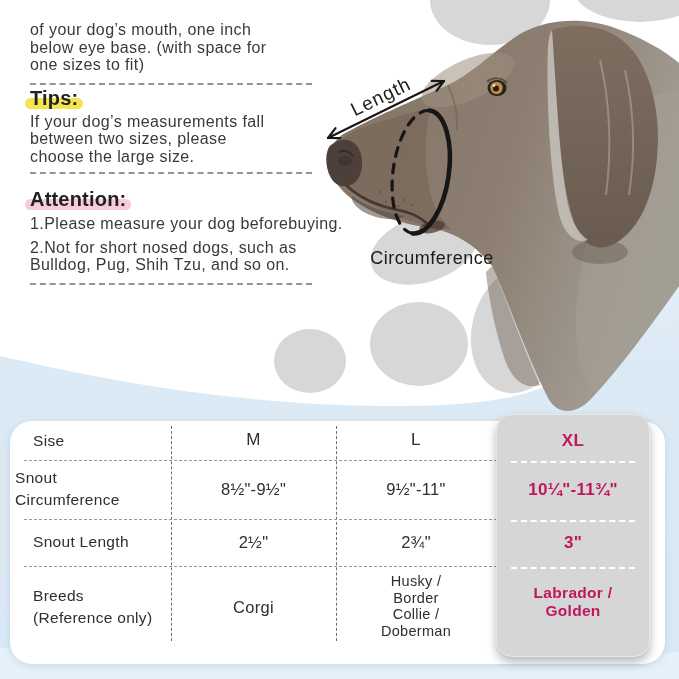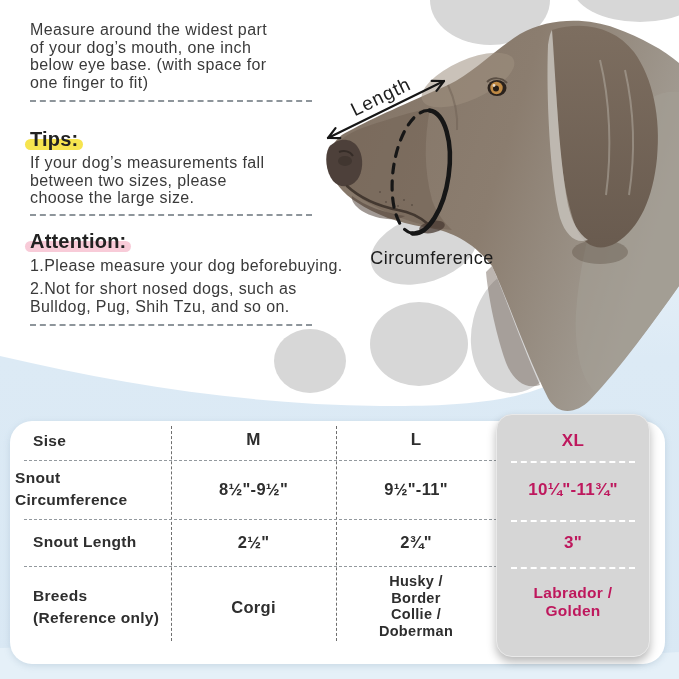--- a/index.html
+++ b/index.html
@@ -16,21 +16,21 @@
   .h-txt{position:relative;z-index:1;}
   .divider{border-top:2px dashed #8e959b;width:282px;height:0;}
   .line{white-space:nowrap;}
   
   .diag-label{position:absolute;color:#1c1c1c;}
   #length-label{left:321px;top:86px;width:120px;height:22px;text-align:center;font-size:19px;
                 letter-spacing:1px;transform:rotate(-26deg);}
   #circumference-label{left:332px;top:248px;width:200px;text-align:center;font-size:18px;letter-spacing:.5px;}
   
   #table-card{position:absolute;left:10px;top:421px;width:655px;height:243px;background:#fff;border-radius:22px;
-              box-shadow:0 2px 6px rgba(120,150,175,.25);font-weight:bold;}
+              box-shadow:0 2px 6px rgba(120,150,175,.25);}
   .vdash{position:absolute;width:0;border-left:1.5px dashed #6e6e6e;}
   .hdash{position:absolute;height:0;border-top:1.5px dashed #93999e;}
   .cell{position:absolute;letter-spacing:.3px;color:#2e2e2e;font-size:15.5px;line-height:22px;}
   .center{text-align:center;}
   .val{font-size:16.5px;}
   .hdr{font-size:17px;}
   .small-lines{font-size:14.5px;line-height:16.5px;}
   #xl-card{position:absolute;left:496px;top:414px;width:152px;height:241px;background:#d6d6d6;
            border:1px solid #e9e9e9;border-radius:16px;box-shadow:0 5px 10px rgba(0,0,0,.28);}
   .xdash{position:absolute;left:14px;right:14px;height:0;border-top:2px dashed #ffffff;}
@@ -125,28 +125,27 @@
         <path d="M412.4,233.4 A28,62 8 0 1 429.6,110.6" stroke-width="3.2" stroke-dasharray="9,8"></path>
       </g>
     </g>
   </svg>
 
   <div id="length-label" class="diag-label">Length</div>
   <div id="circumference-label" class="diag-label">Circumference</div>
 
   <div id="info">
     <div style="margin-top:3px;">
-      <div class="line">Measure around the widest part</div>
       <div class="line">of your dog’s mouth, one inch</div>
       <div class="line">below eye base. (with space for</div>
-      <div class="line">one finger to fit)</div>
+      <div class="line">one sizes to fit)</div>
     </div>
     <div class="divider" style="margin-top:9px;"></div>
 
-    <div class="h" style="margin-top:24px;">
+    <div class="h" style="margin-top:0;">
       <span class="h-hl hl-yellow"></span>
       <span class="h-txt">Tips:</span>
     </div>
     <div style="margin-top:2px;">
       <div class="line">If your dog’s measurements fall</div>
       <div class="line">between two sizes, please</div>
       <div class="line">choose the large size.</div>
     </div>
     <div class="divider" style="margin-top:7px;"></div>
 

